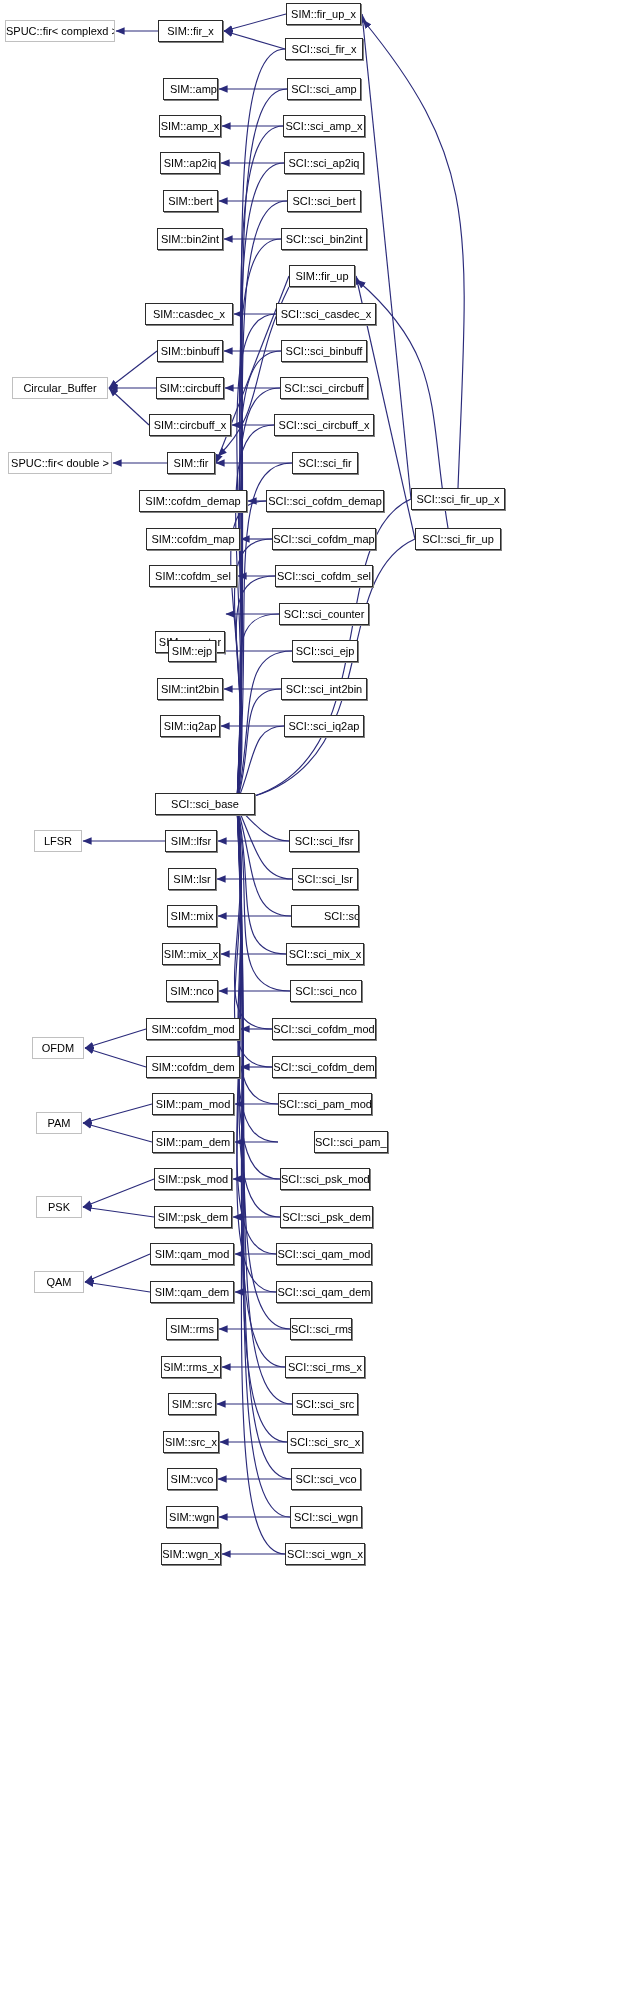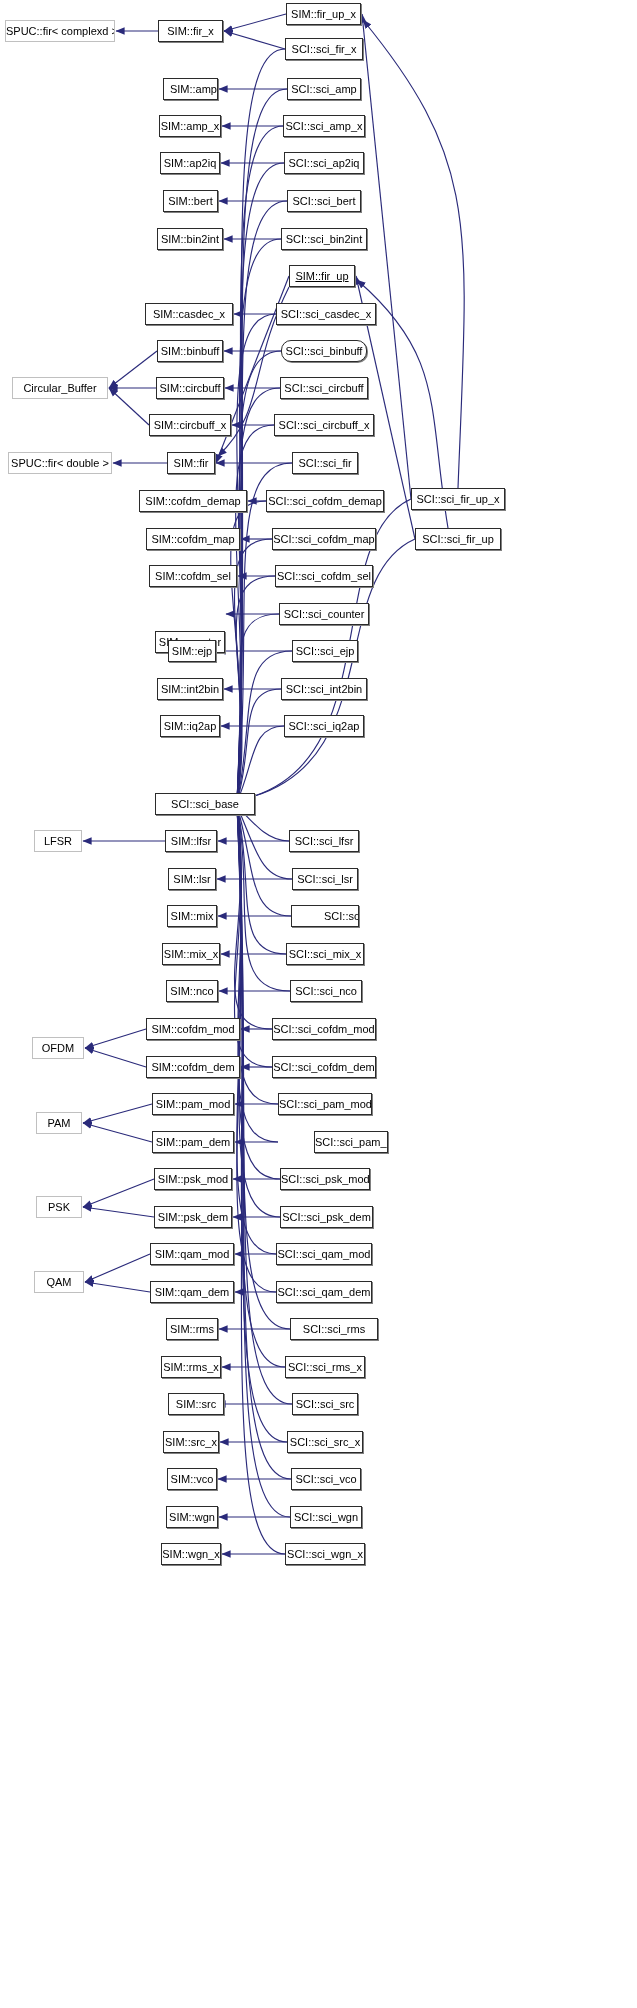--- a/index.html
+++ b/index.html
@@ -166,26 +166,26 @@
     <div class="node solid" style="left: 163px; top: 78px; width: 55px; text-align: right;">SIM::amp</div>
     <div class="node solid" style="left: 287px; top: 78px; width: 74px;">SCI::sci_amp</div>
     <div class="node solid" style="left: 159px; top: 115px; width: 62px;">SIM::amp_x</div>
     <div class="node solid" style="left: 283px; top: 115px; width: 82px;">SCI::sci_amp_x</div>
     <div class="node solid" style="left: 160px; top: 152px; width: 60px;">SIM::ap2iq</div>
     <div class="node solid" style="left: 284px; top: 152px; width: 80px;">SCI::sci_ap2iq</div>
     <div class="node solid" style="left: 163px; top: 190px; width: 55px;">SIM::bert</div>
     <div class="node solid" style="left: 287px; top: 190px; width: 74px;">SCI::sci_bert</div>
     <div class="node solid" style="left: 157px; top: 228px; width: 66px;">SIM::bin2int</div>
     <div class="node solid" style="left: 281px; top: 228px; width: 86px;">SCI::sci_bin2int</div>
-    <div class="node solid" style="left: 289px; top: 265px; width: 66px; text-decoration: underline;">SIM::fir_up</div>
+    <div class="node solid" style="left: 289px; top: 265px; width: 66px;">SIM::fir_up</div>
     <div class="node solid" style="left: 145px; top: 303px; width: 88px;">SIM::casdec_x</div>
     <div class="node solid" style="left: 276px; top: 303px; width: 100px;">SCI::sci_casdec_x</div>
     <div class="node light" style="left: 12px; top: 377px; width: 96px;">Circular_Buffer</div>
     <div class="node solid" style="left: 157px; top: 340px; width: 66px;">SIM::binbuff</div>
-    <div class="node solid" style="left: 281px; top: 340px; width: 86px; border-radius: 10px;">SCI::sci_binbuff</div>
+    <div class="node solid" style="left: 281px; top: 340px; width: 86px;">SCI::sci_binbuff</div>
     <div class="node solid" style="left: 156px; top: 377px; width: 68px;">SIM::circbuff</div>
     <div class="node solid" style="left: 280px; top: 377px; width: 88px;">SCI::sci_circbuff</div>
     <div class="node solid" style="left: 149px; top: 414px; width: 82px;">SIM::circbuff_x</div>
     <div class="node solid" style="left: 274px; top: 414px; width: 100px;">SCI::sci_circbuff_x</div>
     <div class="node light" style="left: 8px; top: 452px; width: 104px;">SPUC::fir&lt; double &gt;</div>
     <div class="node solid" style="left: 167px; top: 452px; width: 48px;">SIM::fir</div>
     <div class="node solid" style="left: 292px; top: 452px; width: 66px;">SCI::sci_fir</div>
     <div class="node solid" style="left: 139px; top: 490px; width: 108px;">SIM::cofdm_demap</div>
     <div class="node solid" style="left: 266px; top: 490px; width: 118px;">SCI::sci_cofdm_demap</div>
     <div class="node solid" style="left: 411px; top: 488px; width: 94px;">SCI::sci_fir_up_x</div>
@@ -228,24 +228,24 @@
     <div class="node solid" style="left: 154px; top: 1168px; width: 78px;">SIM::psk_mod</div>
     <div class="node solid" style="left: 280px; top: 1168px; width: 90px;">SCI::sci_psk_mod</div>
     <div class="node solid" style="left: 154px; top: 1206px; width: 78px;">SIM::psk_dem</div>
     <div class="node solid" style="left: 280px; top: 1206px; width: 93px;">SCI::sci_psk_dem</div>
     <div class="node light" style="left: 34px; top: 1271px; width: 50px; text-align: center;">QAM</div>
     <div class="node solid" style="left: 150px; top: 1243px; width: 84px;">SIM::qam_mod</div>
     <div class="node solid" style="left: 276px; top: 1243px; width: 96px;">SCI::sci_qam_mod</div>
     <div class="node solid" style="left: 150px; top: 1281px; width: 84px;">SIM::qam_dem</div>
     <div class="node solid" style="left: 276px; top: 1281px; width: 96px;">SCI::sci_qam_dem</div>
     <div class="node solid" style="left: 166px; top: 1318px; width: 52px;">SIM::rms</div>
-    <div class="node solid" style="left: 290px; top: 1318px; width: 88px;">SCI::sci_rms</div>
+    <div class="node solid" style="left: 290px; top: 1318px; width: 62px;">SCI::sci_rms</div>
     <div class="node solid" style="left: 161px; top: 1356px; width: 60px;">SIM::rms_x</div>
     <div class="node solid" style="left: 285px; top: 1356px; width: 80px;">SCI::sci_rms_x</div>
-    <div class="node solid" style="left: 168px; top: 1393px; width: 56px;">SIM::src</div>
+    <div class="node solid" style="left: 168px; top: 1393px; width: 48px;">SIM::src</div>
     <div class="node solid" style="left: 292px; top: 1393px; width: 66px;">SCI::sci_src</div>
     <div class="node solid" style="left: 163px; top: 1431px; width: 56px;">SIM::src_x</div>
     <div class="node solid" style="left: 287px; top: 1431px; width: 76px;">SCI::sci_src_x</div>
     <div class="node solid" style="left: 167px; top: 1468px; width: 50px;">SIM::vco</div>
     <div class="node solid" style="left: 291px; top: 1468px; width: 70px;">SCI::sci_vco</div>
     <div class="node solid" style="left: 166px; top: 1506px; width: 52px;">SIM::wgn</div>
     <div class="node solid" style="left: 290px; top: 1506px; width: 72px;">SCI::sci_wgn</div>
     <div class="node solid" style="left: 161px; top: 1543px; width: 60px;">SIM::wgn_x</div>
     <div class="node solid" style="left: 285px; top: 1543px; width: 80px;">SCI::sci_wgn_x</div>
   </div>

